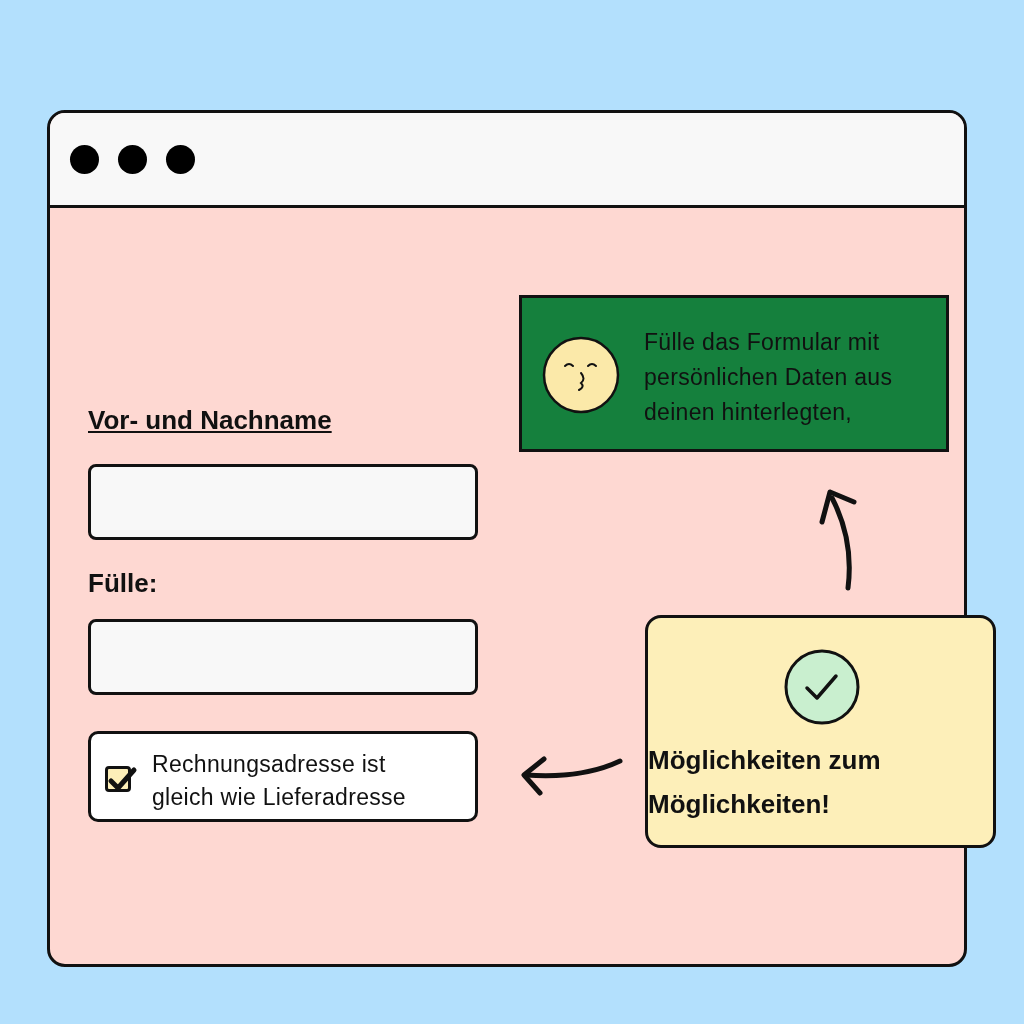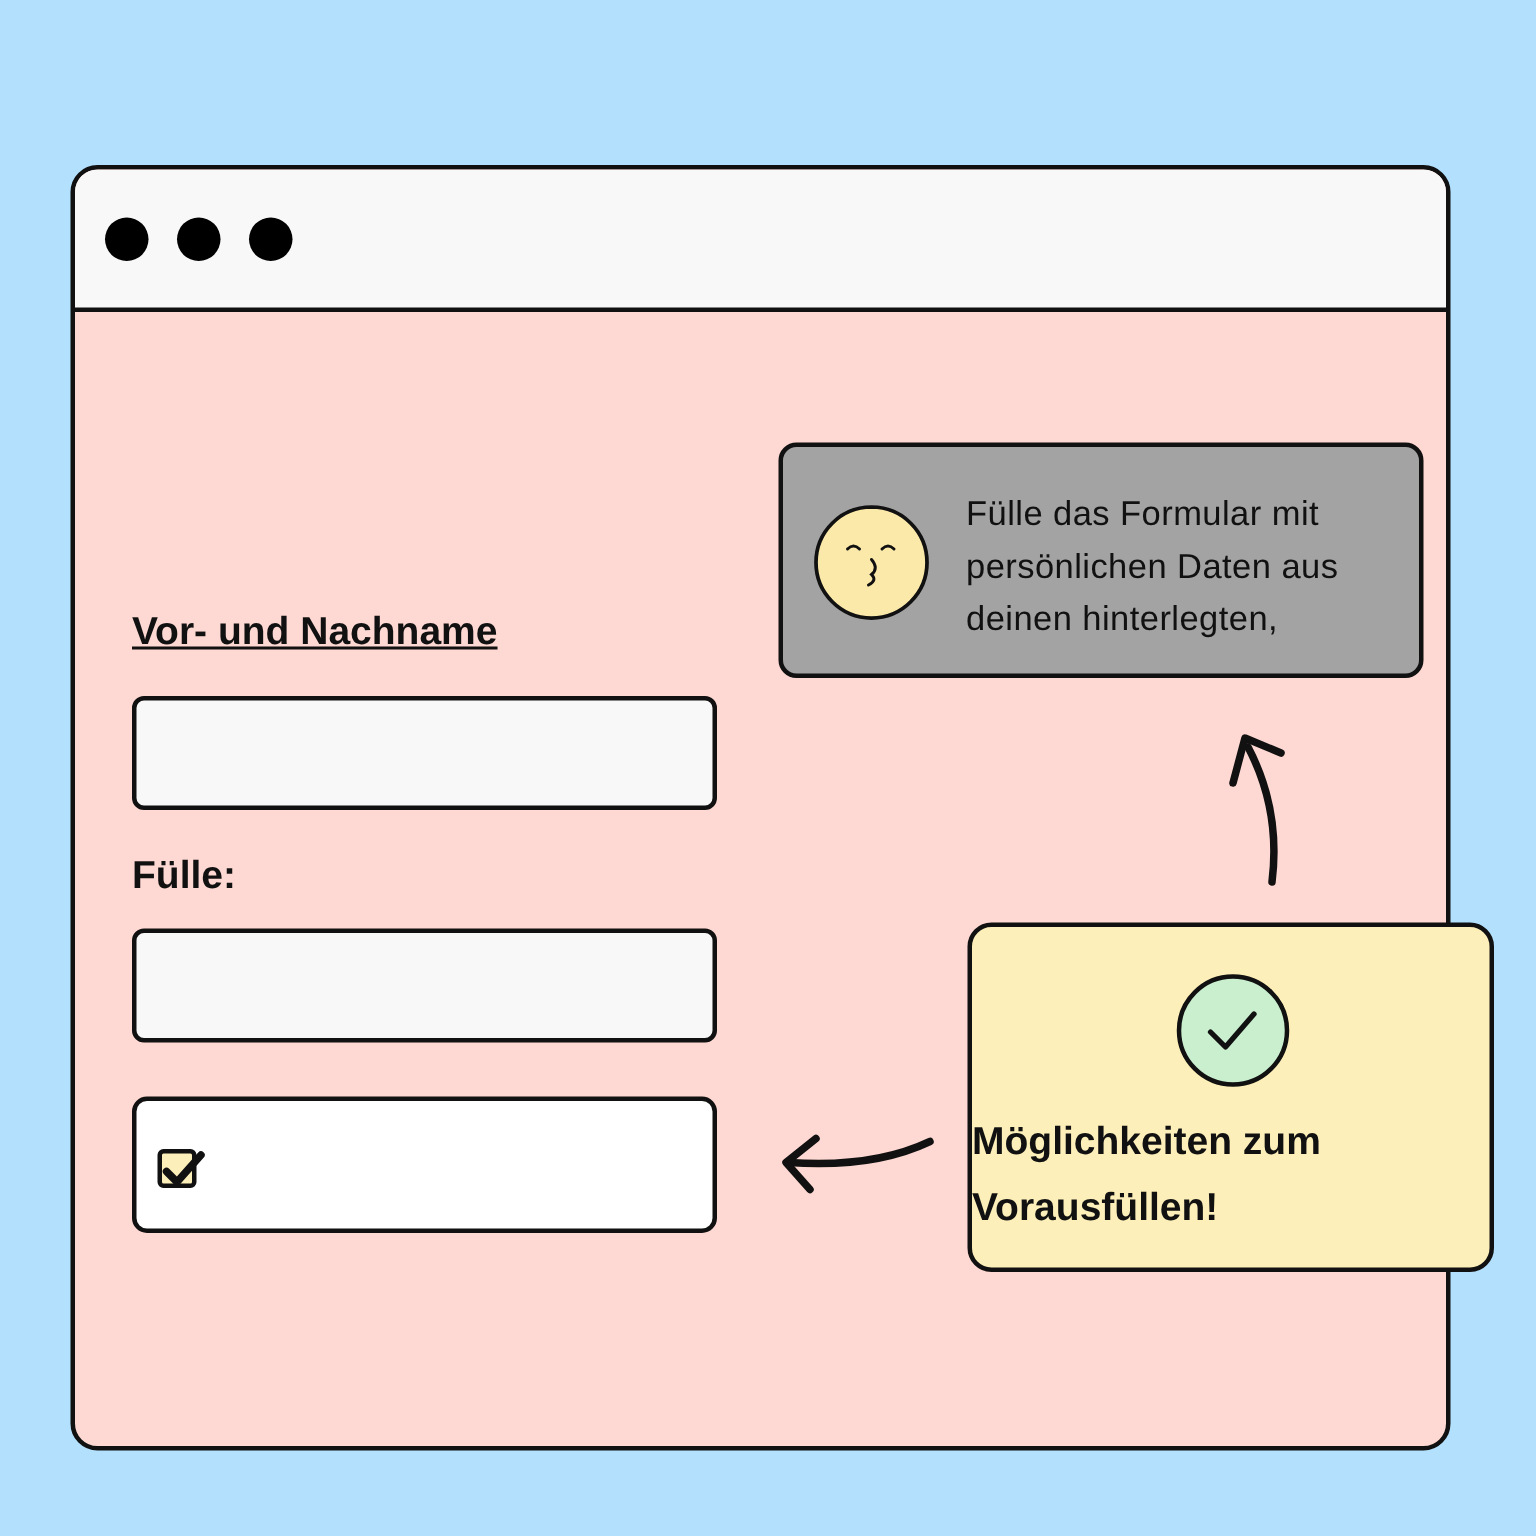--- a/index.html
+++ b/index.html
@@ -34,22 +34,22 @@
       border:3px solid #111; border-radius:10px; box-sizing:border-box;
     }
     .cb {
       position:absolute; left:14px; top:32px; width:26px; height:26px; background:#fdefb9;
       border:3px solid #111; border-radius:4px; box-sizing:border-box;
     }
     .cb svg { position:absolute; left:-2px; top:-8px; }
     .cb-text { position:absolute; left:61px; top:14px; font-size:23px; line-height:33px; letter-spacing:0.3px; }
 
     .tip-card {
-      position:absolute; left:469px; top:182px; width:430px; height:157px; background:#a3a3a3;
-      border:3px solid #111; border-radius:12px; box-sizing:border-box;
+      position:absolute; left:469px; top:182px; width:430px; height:157px; background:#15803d;
+      border:3px solid #111; border-radius:0; box-sizing:border-box;
     }
     .face { position:absolute; left:19px; top:37px; }
     .tip-text { position:absolute; left:122px; top:27px; font-size:23px; line-height:35px; letter-spacing:0.3px; }
 
     .arrow { position:absolute; }
 
     .promo {
       position:absolute; left:645px; top:615px; width:351px; height:233px; background:#fdefb9;
       border:3px solid #111; border-radius:16px; box-sizing:border-box; text-align:left;
     }
@@ -72,20 +72,24 @@
 
   <div class="label lbl-street">Fülle:</div>
   <div class="field f-street"></div>
 
   <div class="checkbox-card">
     <div class="cb">
       <svg width="34" height="34" viewBox="0 0 34 34">
         <path d="M5 20 L12 27 L28 9" fill="none" stroke="#111" stroke-width="5" stroke-linecap="round" stroke-linejoin="round"></path>
       </svg>
     </div>
+    <div class="cb-text">
+      <div>Rechnungsadresse ist</div>
+      <div>gleich wie Lieferadresse</div>
+    </div>
   </div>
 
   <div class="tip-card">
     <svg class="face" width="80" height="80" viewBox="0 0 80 80">
       <circle cx="40" cy="40" r="37" fill="#fbe9a9" stroke="#111" stroke-width="2.5"></circle>
       <path d="M24 31 Q28 27 32 31" fill="none" stroke="#111" stroke-width="2" stroke-linecap="round"></path>
       <path d="M47 31 Q51 27 55 31" fill="none" stroke="#111" stroke-width="2" stroke-linecap="round"></path>
       <path d="M40 38 Q45 44 40 48 Q44 52 38 55" fill="none" stroke="#111" stroke-width="2" stroke-linecap="round"></path>
     </svg>
     <div class="tip-text">
@@ -106,15 +110,15 @@
   <path d="M32 14 L12 30 L28 48" fill="none" stroke="#111" stroke-width="5" stroke-linecap="round" stroke-linejoin="round"></path>
 </svg>
 
 <div class="promo">
   <svg class="check-circle" width="78" height="78" viewBox="0 0 78 78">
     <circle cx="39" cy="39" r="36" fill="#c9efcf" stroke="#111" stroke-width="3"></circle>
     <path d="M24 40 L34 50 L53 28" fill="none" stroke="#111" stroke-width="3.5" stroke-linecap="round" stroke-linejoin="round"></path>
   </svg>
   <div class="promo-text">
     <div>Möglichkeiten zum</div>
-    <div>Vorausfüllen!</div>
+    <div>Möglichkeiten!</div>
   </div>
 </div>
 
 </body></html>

